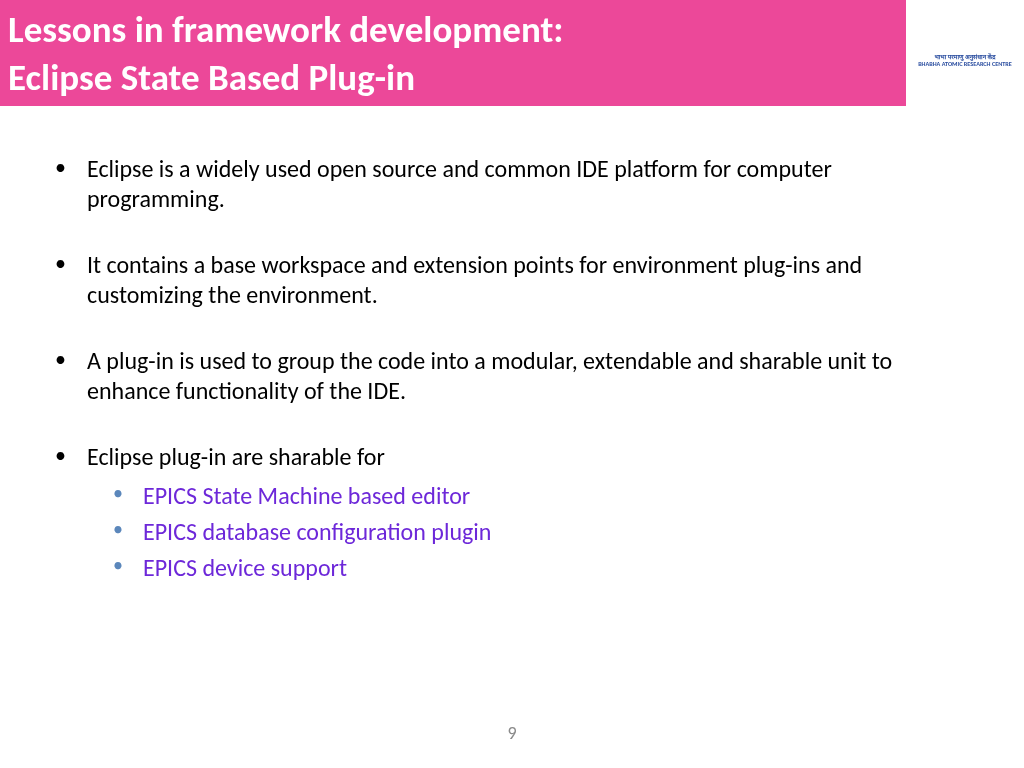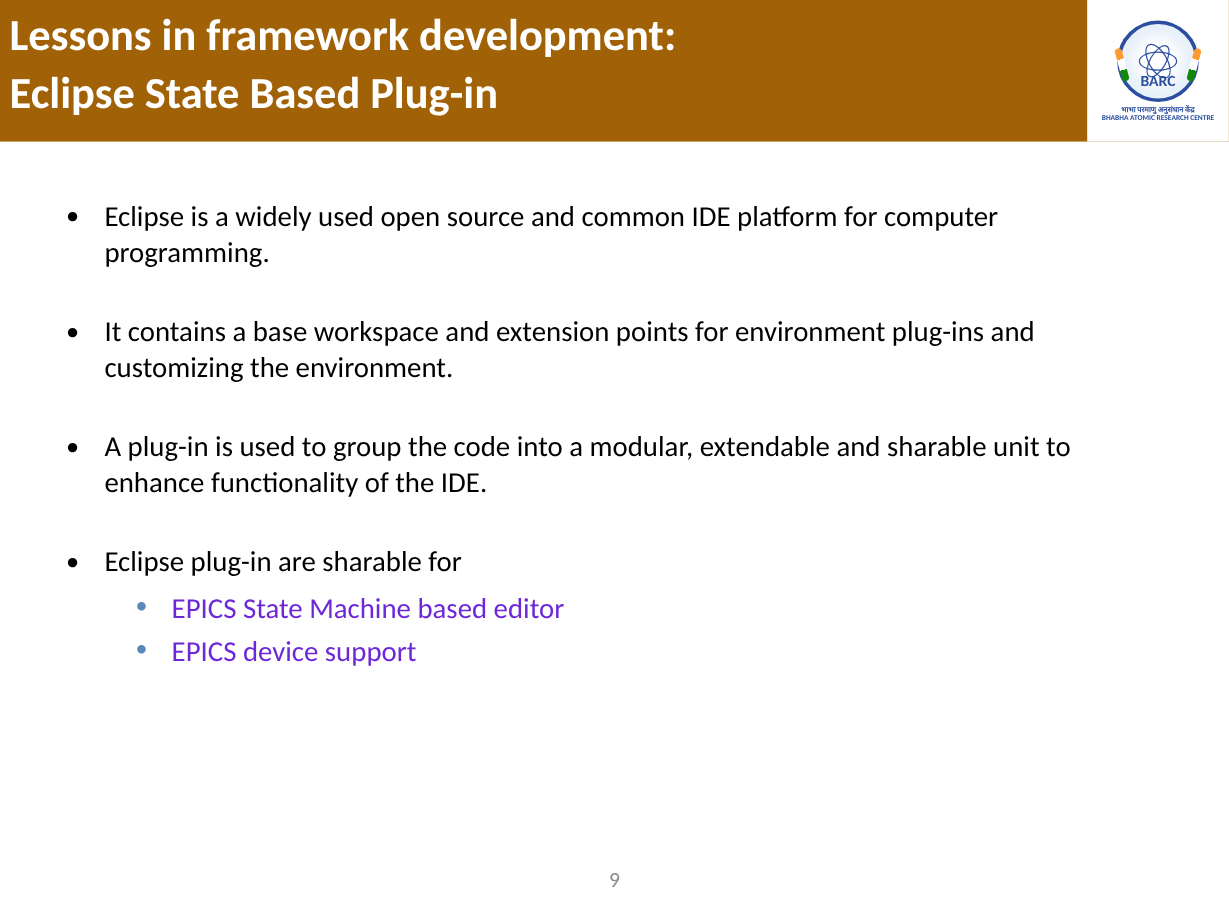--- a/index.html
+++ b/index.html
@@ -5,22 +5,22 @@
     * { margin: 0; padding: 0; box-sizing: border-box; }
     body {
       width: 1024px;
       height: 768px;
       font-family: Calibri, 'Segoe UI', Arial, sans-serif;
       background: #fff;
       position: relative;
       overflow: hidden;
     }
     .header {
-      background: #a16207;
-      height: 118px;
+      background: #ec4899;
+      height: 106px;
       position: relative;
       padding: 8px 0 0 8px;
     }
     .title-line1 {
       color: #fff;
       font-size: 37px;
       font-weight: bold;
       line-height: 1.2;
     }
     .title-line2 {
@@ -162,43 +162,36 @@
       font-size: 18px;
     }
   </style>
 </head>
 <body>
 
 <div class="header">
   <div class="title-line1">Lessons in framework development:</div>
   <div class="title-line2">Eclipse State Based Plug-in</div>
   <div class="logo-box">
-    <div class="logo-circle">
-      <div class="logo-flag-l"></div>
-      <div class="logo-flag-r"></div>
-      <div class="logo-atom">
-          <div class="logo-atom-extra"></div>
-        </div>
-      <div class="logo-barc-text">BARC</div>
-    </div>
     <div class="logo-sub">
       <div>भाभा परमाणु अनुसंधान केंद्र</div>
       <div>BHABHA ATOMIC RESEARCH CENTRE</div>
     </div>
   </div>
 </div>
 
 <div class="content">
   <ul class="main-list">
     <li>Eclipse is a widely used open source and common IDE platform for computer programming.</li>
     <li>It contains a base workspace and extension points for environment plug-ins and customizing the environment.</li>
     <li>A plug-in is used to group the code into a modular, extendable and sharable unit to enhance functionality of the IDE.</li>
     <li>
       <span>Eclipse plug-in are sharable for</span>
       <ul class="sub-list">
         <li>EPICS State Machine based editor</li>
+        <li>EPICS database configuration plugin</li>
         <li>EPICS device support</li>
       </ul>
     </li>
   </ul>
 </div>
 
 <div class="page-number">9</div>
 
 </body></html>

